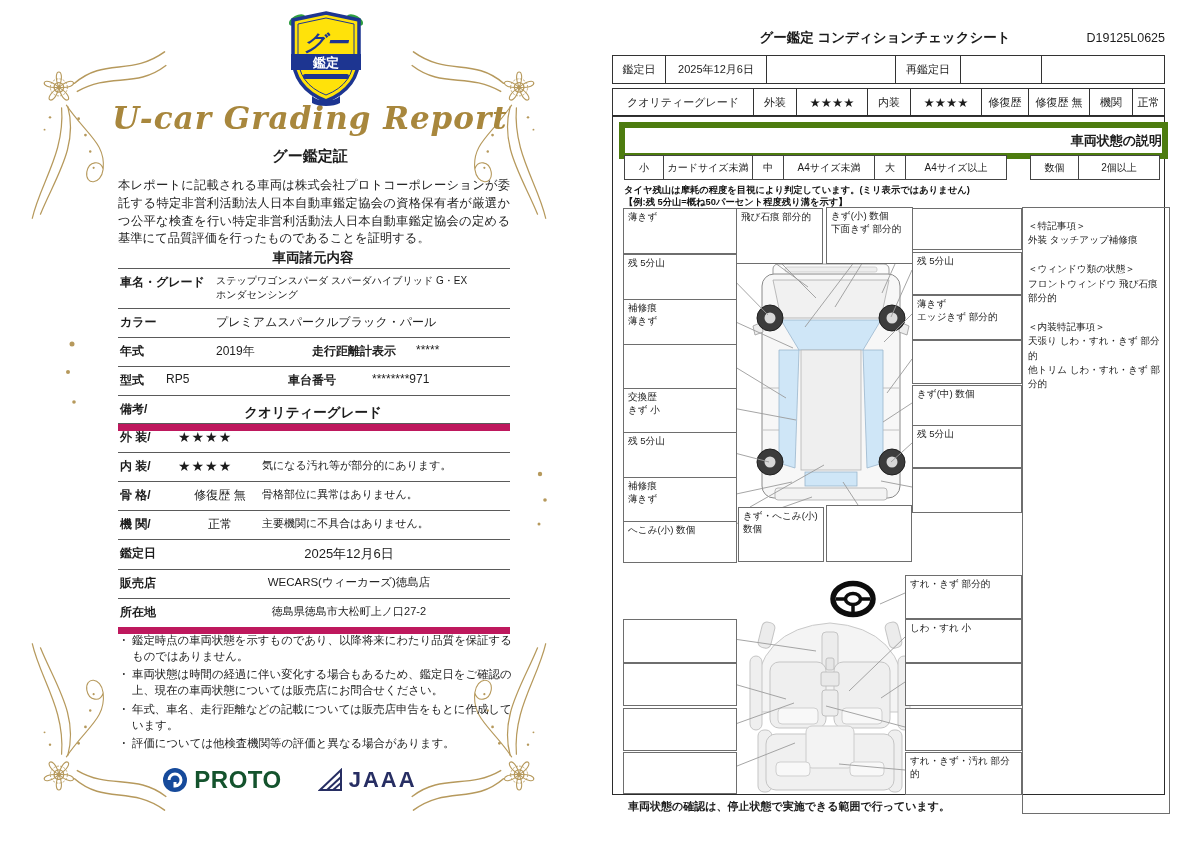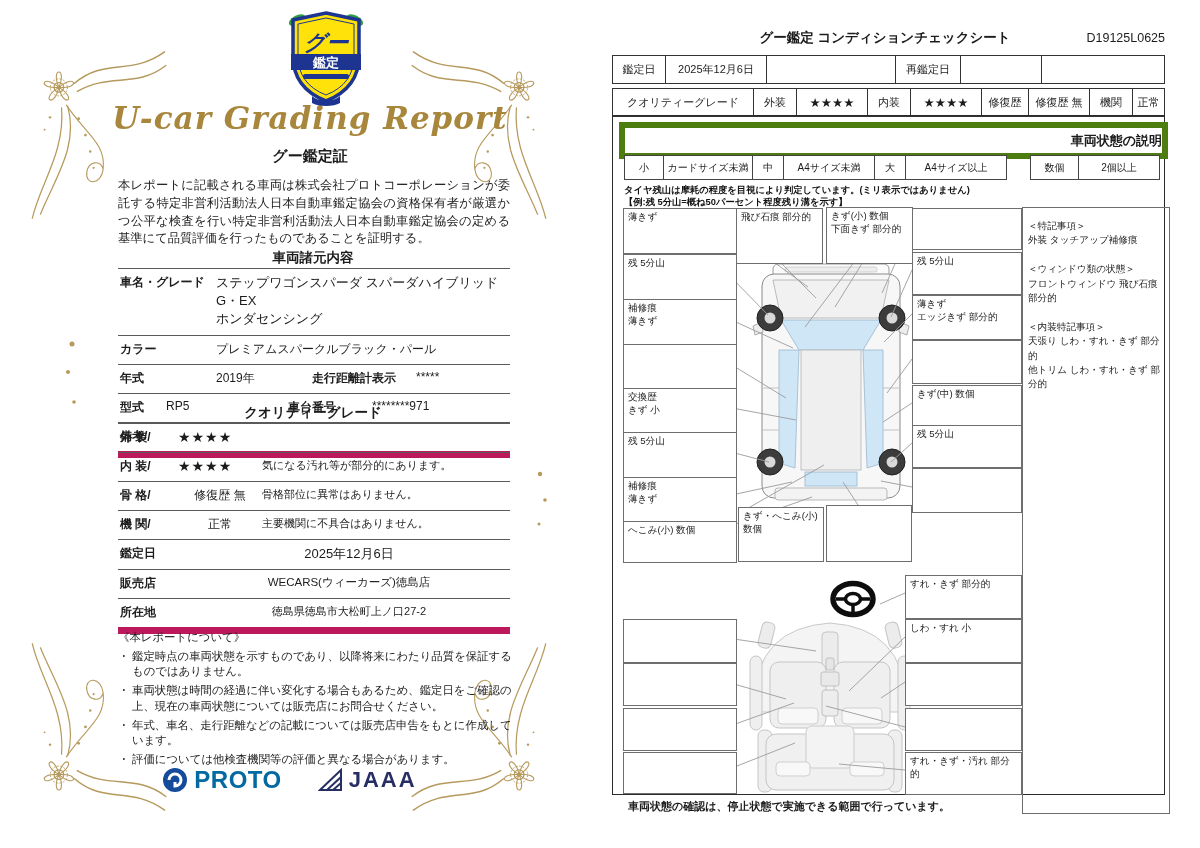--- a/index.html
+++ b/index.html
@@ -23,21 +23,21 @@
   .lb{font-weight:bold;flex:none;}
   .pre{white-space:pre-line;}
   .stars{font-size:14px;letter-spacing:1px;font-weight:bold;flex:none;}
   .desc{font-size:11px;line-height:1.4;flex:1;}
   .cval{flex:1;text-align:center;}
   .about{left:118px;top:630px;width:398px;font-size:11.4px;line-height:1.38;}
   .bullet-row{display:flex;margin-top:3px;}
   .bullet-row .bl-m{flex:none;width:14px;}
   .logos{left:0;top:766px;width:578px;display:flex;justify-content:center;gap:36px;align-items:center;}
   .logo{display:flex;align-items:center;gap:5px;}
-  .proto-txt{font-size:24px;font-weight:800;color:#0369a1;letter-spacing:.5px;}
+  .proto-txt{font-size:24px;font-weight:800;color:#14532d;letter-spacing:.5px;}
   .jaaa-txt{font-size:22px;font-weight:800;color:#272e63;letter-spacing:2px;}
   
   .r-title{left:600px;top:29px;width:570px;text-align:center;font-size:13.5px;font-weight:bold;}
   .r-id{left:1070px;top:31px;width:95px;text-align:right;font-size:12.5px;}
   .htab{display:flex;border:1.2px solid #333;background:#fff;font-size:11px;}
   .htab>div{border-left:1px solid #333;display:flex;align-items:center;justify-content:center;}
   .htab>div:first-child{border-left:none;}
   .bigbox{left:612px;top:115px;width:551px;height:678px;border:1.5px solid #2b2b2b;}
   .secbar{left:619px;top:122px;width:537px;height:25px;border:6px solid #4d7c0f;
           text-align:right;font-size:13px;font-weight:bold;line-height:25px;}
@@ -131,21 +131,21 @@
 
 <div class="abs cert-title">U-car Grading Report</div>
 <div class="abs cert-sub">グー鑑定証</div>
 <div class="abs intro">本レポートに記載される車両は株式会社プロトコーポレーションが委託する特定非営利活動法人日本自動車鑑定協会の資格保有者が厳選かつ公平な検査を行い特定非営利活動法人日本自動車鑑定協会の定める基準にて品質評価を行ったものであることを証明する。</div>
 
 <div class="abs sec-ttl" style="left:118px;top:249px">車両諸元内容</div>
 
 <div class="abs tbl" style="top:268px">
   <div class="trow">
     <div class="lb" style="width:96px">車名・グレード</div>
-    <div class="pre" style="font-size:13px;line-height:1.4">ステップワゴンスパーダ スパーダハイブリッド G・EX
+    <div class="pre" style="font-size:10px;line-height:1.4">ステップワゴンスパーダ スパーダハイブリッド G・EX
 ホンダセンシング</div>
   </div>
   <div class="trow">
     <div class="lb" style="width:96px">カラー</div>
     <div>プレミアムスパークルブラック・パール</div>
   </div>
   <div class="trow">
     <div class="lb" style="width:96px">年式</div>
     <div style="width:96px">2019年</div>
     <div class="lb" style="width:104px">走行距離計表示</div>
@@ -192,21 +192,20 @@
     <div class="lb" style="width:70px">販売店</div>
     <div class="cval" style="font-size:11.5px">WECARS(ウィーカーズ)徳島店</div>
   </div>
   <div class="trow">
     <div class="lb" style="width:70px">所在地</div>
     <div class="cval" style="font-size:11px">徳島県徳島市大松町上ノ口27-2</div>
   </div>
 </div>
 
 <div class="abs about">
-  <div>《本レポートについて》</div>
   <div class="bullet-row">
     <div class="bl-m">・</div>
     <div>鑑定時点の車両状態を示すものであり、以降将来にわたり品質を保証するものではありません。</div>
   </div>
   <div class="bullet-row">
     <div class="bl-m">・</div>
     <div>車両状態は時間の経過に伴い変化する場合もあるため、鑑定日をご確認の上、現在の車両状態については販売店にお問合せください。</div>
   </div>
   <div class="bullet-row">
     <div class="bl-m">・</div>

